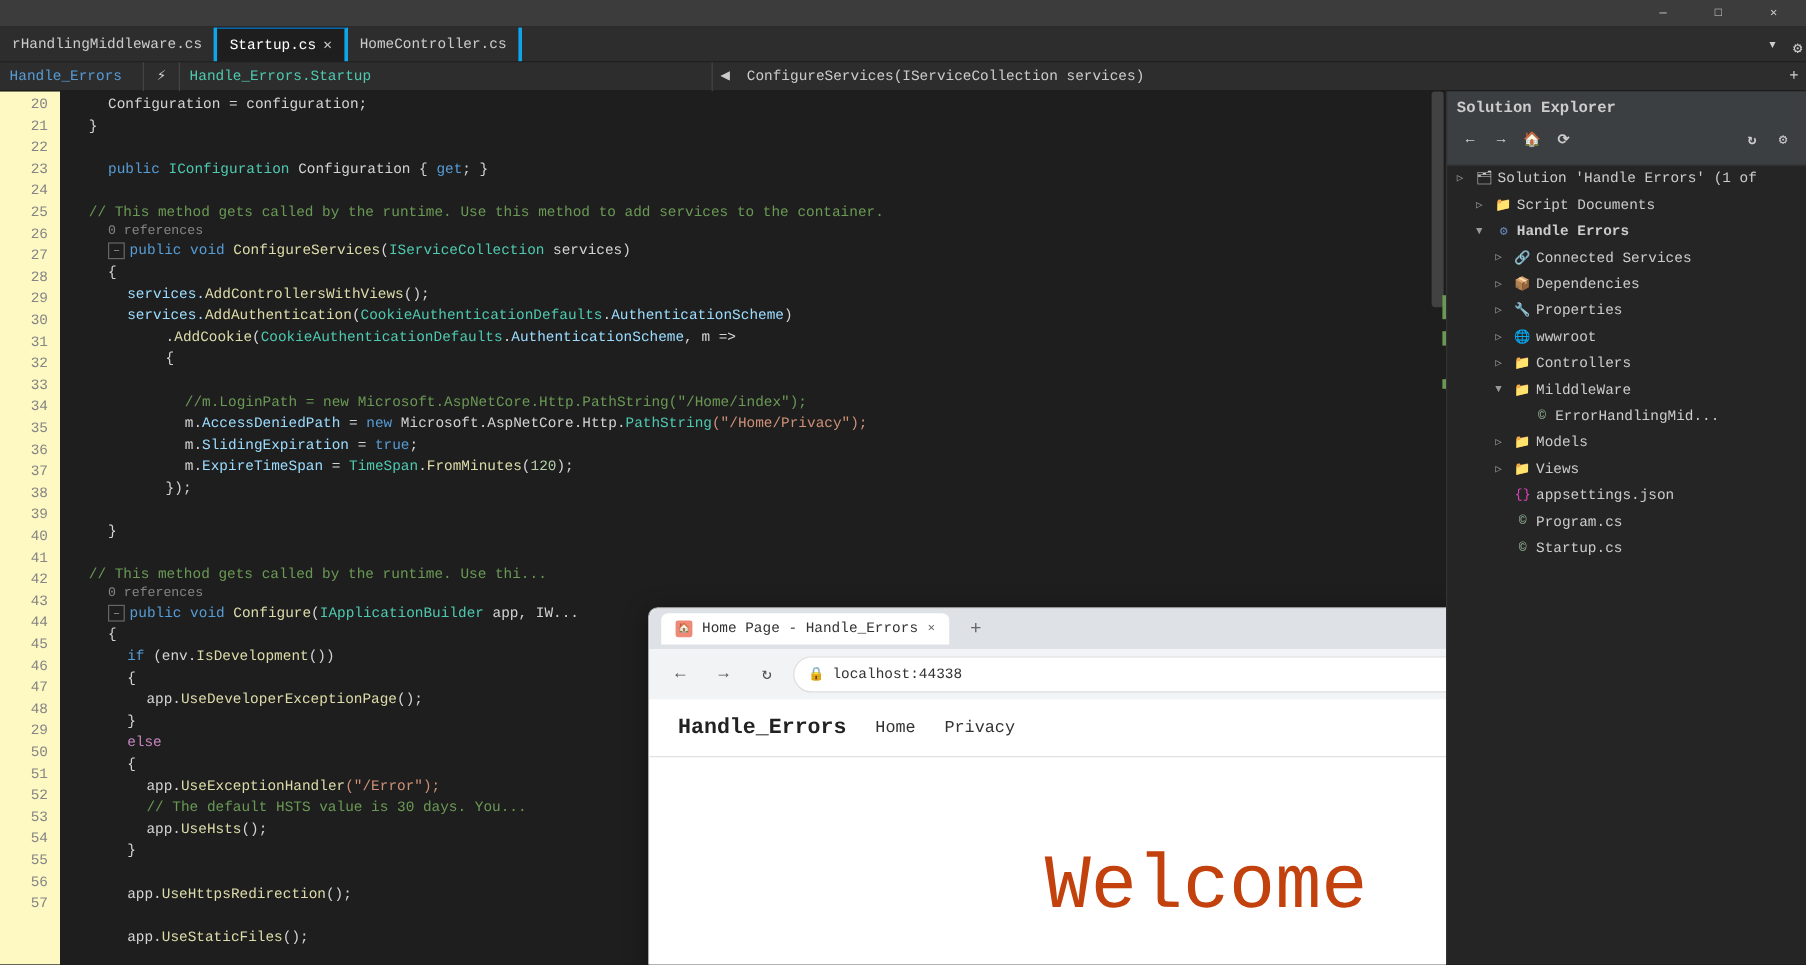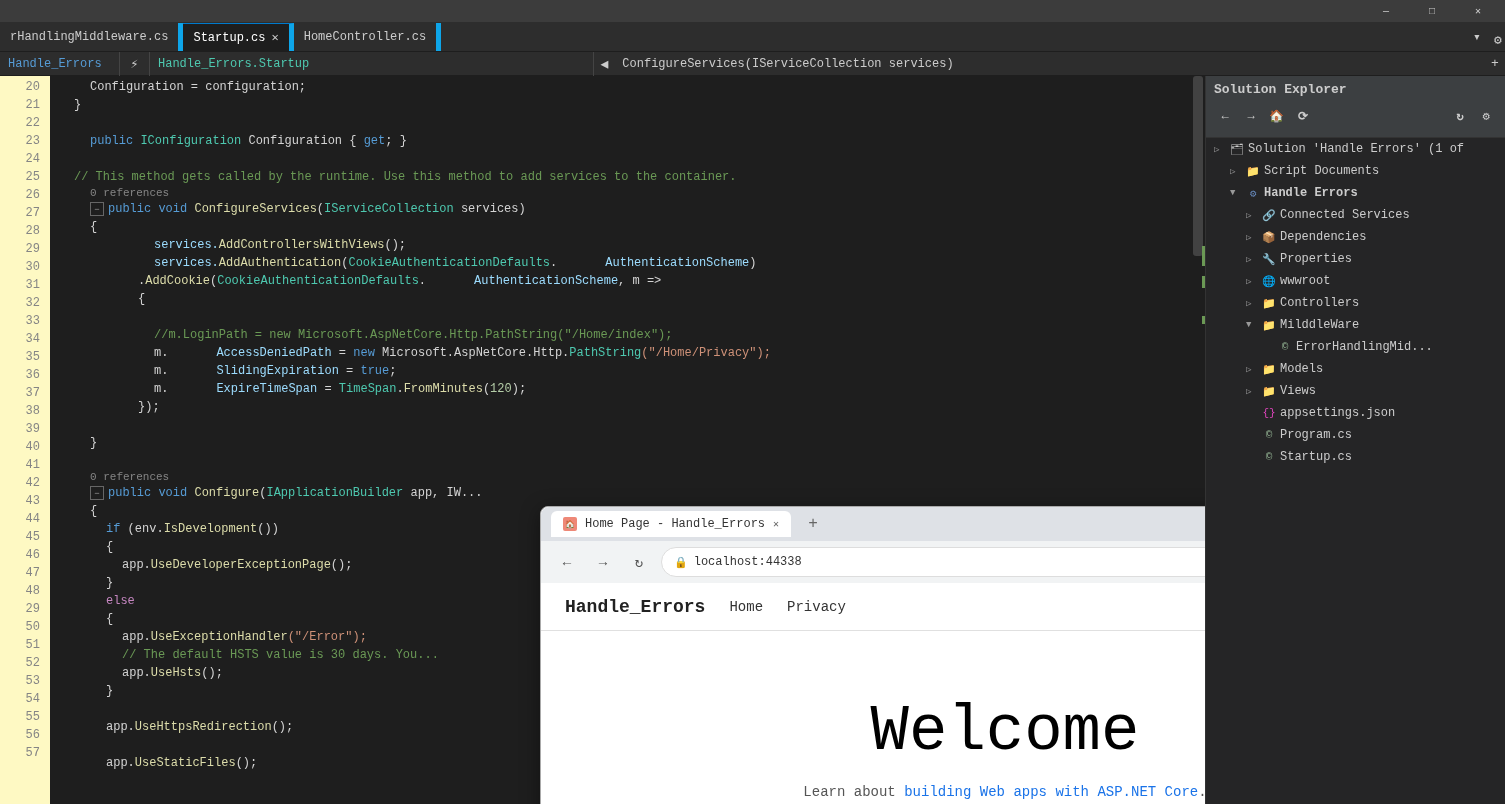--- a/index.html
+++ b/index.html
@@ -1,20 +1,20 @@
 <!DOCTYPE html>
 <html><head>
   <meta charset="utf-8">
   <style>
     * { margin: 0; padding: 0; box-sizing: border-box; }
     body { font-family: 'Consolas', 'Courier New', monospace; font-size: 13px; background: #1e1e1e; color: #d4d4d4; overflow: hidden; width: 1505px; height: 804px; display: flex; flex-direction: column; }
 
     
     .tab-bar { height: 30px; background: #2d2d2d; display: flex; align-items: flex-end; flex-shrink: 0; border-bottom: 1px solid #1e1e1e; }
-    .tab { height: 28px; padding: 0 10px; display: flex; align-items: center; font-size: 12px; cursor: pointer; color: #ccc; background: #2d2d2d; border-right: 5px solid #0ea5e9; gap: 6px; }
+    .tab { height: 28px; padding: 0 10px; display: flex; align-items: center; font-size: 12px; cursor: pointer; color: #ccc; background: #2d2d2d; border-right: 3px solid #0ea5e9; gap: 6px; }
     .tab.active { background: #1e1e1e; color: #fff; border-top: 1px solid #007acc; }
     .tab-overflow { width: 20px; height: 28px; display: flex; align-items: center; justify-content: center; color: #ccc; margin-left: auto; margin-right: 4px; cursor: pointer; }
 
     
     .nav-bar { height: 24px; background: #2d2d2d; display: flex; align-items: center; flex-shrink: 0; border-bottom: 1px solid #1e1e1e; }
 
     
     .main-area { display: flex; flex: 1; overflow: hidden; }
 
     
@@ -44,40 +44,40 @@
     .se-item .icon { width: 16px; height: 16px; flex-shrink: 0; display: flex; align-items: center; justify-content: center; font-size: 11px; }
     .se-item .label { flex: 1; white-space: nowrap; overflow: hidden; text-overflow: ellipsis; }
 
     
     .kw { color: #569cd6; }
     .kw2 { color: #c586c0; }
     .type { color: #4ec9b0; }
     .str { color: #ce9178; }
     .comment { color: #6a9955; }
     .method { color: #dcdcaa; }
-    .prop { color: #9cdcfe; margin-left: 48px; }
+    .prop { color: #9cdcfe; }
     .num { color: #b5cea8; }
 
     
     .browser-overlay { position: absolute; left: 540px; top: 430px; width: 930px; height: 360px; background: #fff; border: 1px solid #aaa; box-shadow: 0 4px 20px rgba(0,0,0,0.4); z-index: 10; display: flex; flex-direction: column; border-radius: 8px 8px 0 0; overflow: hidden; }
     .browser-titlebar { height: 34px; background: #dee1e6; display: flex; align-items: center; padding: 0 10px; gap: 8px; border-radius: 8px 8px 0 0; }
     .browser-tab { height: 26px; background: #fff; border-radius: 6px 6px 0 0; padding: 0 12px; display: flex; align-items: center; gap: 8px; font-size: 12px; color: #333; min-width: 160px; }
     .browser-tab-favicon { width: 14px; height: 14px; background: #e87; border-radius: 2px; display: flex; align-items: center; justify-content: center; font-size: 8px; }
     .browser-tab-close { font-size: 10px; color: #666; cursor: pointer; margin-left: auto; }
     .browser-new-tab { width: 28px; height: 28px; display: flex; align-items: center; justify-content: center; color: #666; cursor: pointer; font-size: 16px; }
     .browser-controls { height: 42px; background: #f1f3f4; display: flex; align-items: center; padding: 0 12px; gap: 8px; }
     .browser-nav-btn { width: 28px; height: 28px; display: flex; align-items: center; justify-content: center; color: #555; cursor: pointer; border-radius: 50%; font-size: 14px; }
     .browser-address { flex: 1; height: 30px; background: #fff; border: 1px solid #ddd; border-radius: 20px; display: flex; align-items: center; padding: 0 12px; gap: 6px; font-size: 12px; color: #333; }
     .browser-address-lock { color: #666; font-size: 11px; }
     .browser-content { flex: 1; background: #fff; display: flex; flex-direction: column; align-items: center; overflow: hidden; }
     .browser-navbar { width: 100%; height: 48px; background: #fff; border-bottom: 1px solid #e0e0e0; display: flex; align-items: center; padding: 0 24px; gap: 24px; }
     .browser-brand { font-size: 18px; font-weight: bold; color: #222; }
     .browser-nav-link { font-size: 14px; color: #333; cursor: pointer; }
     .browser-body { flex: 1; display: flex; flex-direction: column; align-items: center; justify-content: center; padding: 20px; }
-    .browser-welcome { font-size: 64px; font-weight: 300; color: #000000; margin-bottom: 16px; }
+    .browser-welcome { font-size: 64px; font-weight: 300; color: #c2410c; margin-bottom: 16px; }
     .browser-subtitle { font-size: 14px; color: #555; }
     .browser-link { color: #1a73e8; text-decoration: none; }
 
     
     .window-controls { display: flex; gap: 0; margin-left: auto; }
     .win-btn { width: 46px; height: 22px; display: flex; align-items: center; justify-content: center; font-size: 10px; color: #ccc; cursor: pointer; }
 
     .se-search-container { padding: 4px 6px; }
   </style>
 </head>
@@ -177,20 +177,21 @@
           <div class="code-line" style="padding-left: 88px;"><span>{</span></div>
           <div class="code-line" style="padding-left: 8px;"><span></span></div>
           <div class="code-line" style="padding-left: 104px;"><span class="comment">//m.LoginPath = </span><span class="comment">new </span><span class="comment">Microsoft.AspNetCore.Http.PathString</span><span class="comment">("/Home/index");</span></div>
           <div class="code-line" style="padding-left: 104px;"><span>m.</span><span class="prop">AccessDeniedPath</span><span> = </span><span class="kw">new </span><span>Microsoft.AspNetCore.Http.</span><span class="type">PathString</span><span class="str">("/Home/Privacy");</span></div>
           <div class="code-line" style="padding-left: 104px;"><span>m.</span><span class="prop">SlidingExpiration</span><span> = </span><span class="kw">true</span><span>;</span></div>
           <div class="code-line" style="padding-left: 104px;"><span>m.</span><span class="prop">ExpireTimeSpan</span><span> = </span><span class="type">TimeSpan</span><span>.</span><span class="method">FromMinutes</span><span>(</span><span class="num">120</span><span>);</span></div>
           <div class="code-line" style="padding-left: 88px;"><span>});</span></div>
           <div class="code-line" style="padding-left: 8px;"><span></span></div>
           <div class="code-line" style="padding-left: 40px;"><span>}</span></div>
           <div class="code-line" style="padding-left: 8px;"><span></span></div>
+          <div class="code-line" style="padding-left: 24px;"><span class="comment">// This method gets called by the runtime. Use thi...</span></div>
           <div style="font-size: 11px; color: rgb(133, 133, 133); height: 14px; padding-left: 40px; display: flex; align-items: center;">0 references</div>
           <div class="code-line" style="padding-left: 40px;"><span style="display: inline-block; width: 14px; height: 14px; border: 1px solid rgb(102, 102, 102); color: rgb(153, 153, 153); font-size: 9px; text-align: center; line-height: 14px; cursor: pointer; margin-right: 4px;">−</span><span class="kw">public </span><span class="kw">void </span><span class="method">Configure</span><span>(</span><span class="type">IApplicationBuilder</span><span> app, IW...</span></div>
           <div class="code-line" style="padding-left: 40px;"><span>{</span></div>
           <div class="code-line" style="padding-left: 56px;"><span class="kw">if </span><span>(env.</span><span class="method">IsDevelopment</span><span>())</span></div>
           <div class="code-line" style="padding-left: 56px;"><span>{</span></div>
           <div class="code-line" style="padding-left: 72px;"><span>app.</span><span class="method">UseDeveloperExceptionPage</span><span>();</span></div>
           <div class="code-line" style="padding-left: 56px;"><span>}</span></div>
           <div class="code-line" style="padding-left: 56px;"><span class="kw2">else</span></div>
           <div class="code-line" style="padding-left: 56px;"><span>{</span></div>
           <div class="code-line" style="padding-left: 72px;"><span>app.</span><span class="method">UseExceptionHandler</span><span class="str">("/Error");</span></div>
@@ -233,23 +234,20 @@
 
       </div>
       <div class="browser-content">
         <div class="browser-navbar">
           <span class="browser-brand">Handle_Errors</span>
           <span class="browser-nav-link">Home</span>
           <span class="browser-nav-link">Privacy</span>
         </div>
         <div class="browser-body">
           <div class="browser-welcome">Welcome</div>
-          <div class="browser-subtitle">
-            <span>Learn about </span><a class="browser-link">building Web apps with ASP.NET Core</a><span>.</span>
-          </div>
         </div>
       </div>
     </div>
   </div>
 
   <div class="solution-explorer">
     <div class="se-title">
       <span>Solution Explorer</span>
       <div class="se-toolbar" style="background:transparent; border:none; padding:0; margin-top:4px;">
         <div class="se-toolbar-btn">←</div>

